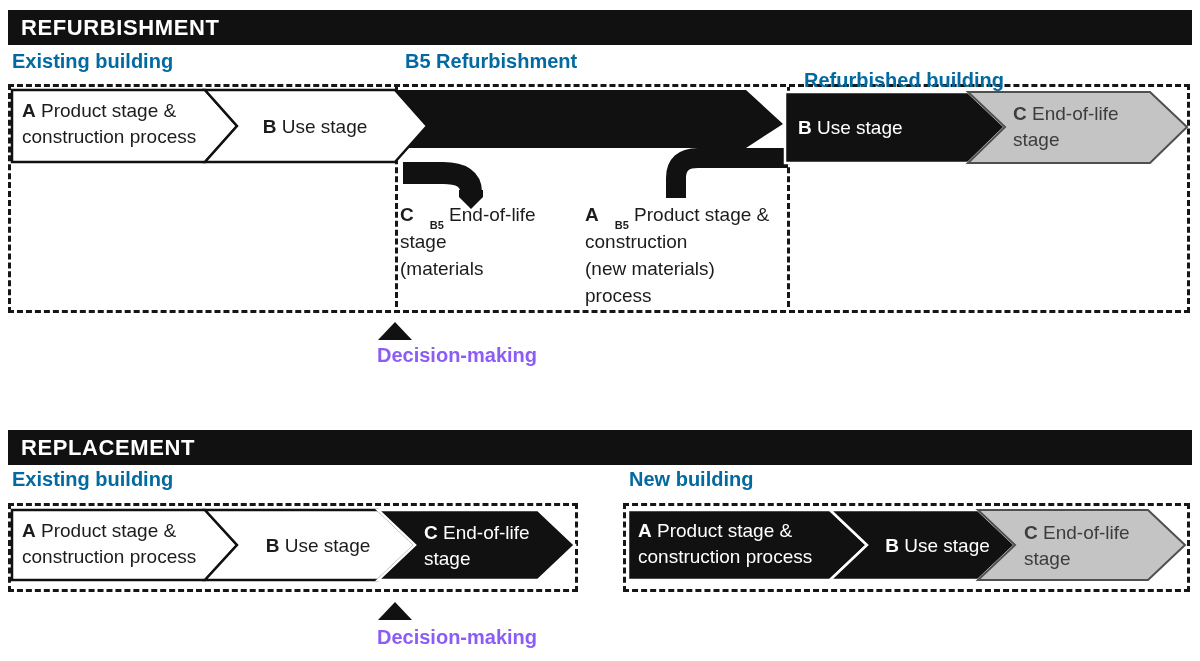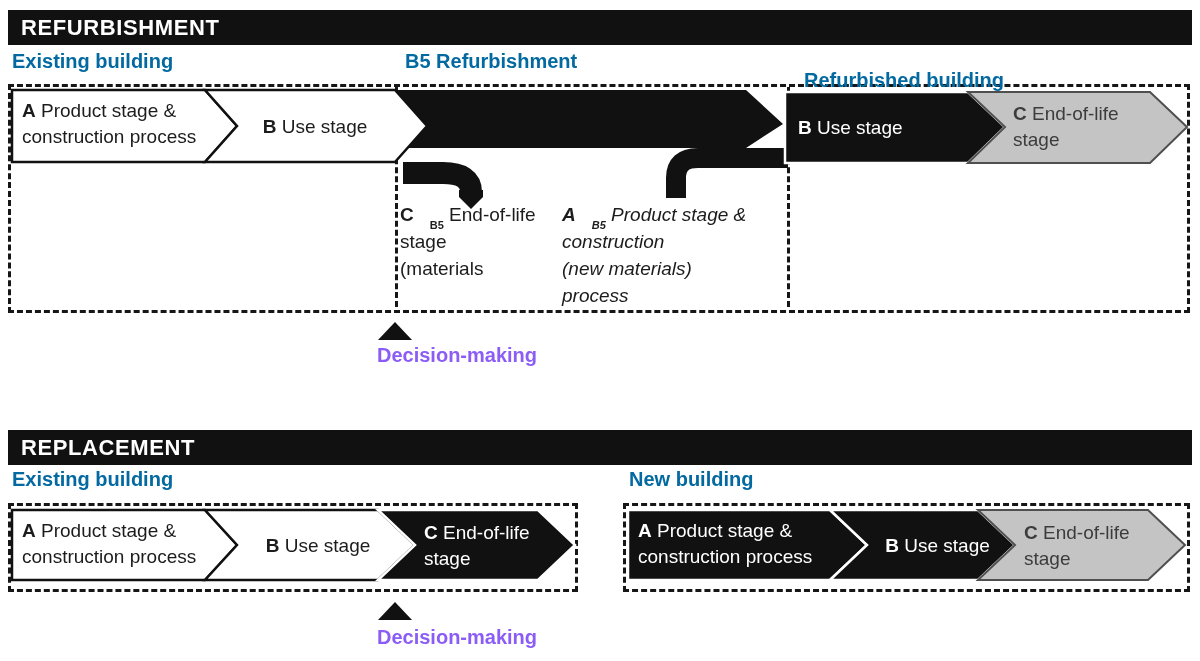--- a/index.html
+++ b/index.html
@@ -97,21 +97,21 @@
 
   <div class="txt mid" style="left:400px;top:201px;width:175px;">
     <div>
       <span class="ltr">C</span><sub>B5</sub>
       <span>End-of-life</span>
     </div>
     <div>stage</div>
     <div>(materials</div>
   </div>
 
-  <div class="txt mid" style="left:562px;top:201px;width:210px;font-style:italic;">
+  <div class="txt mid" style="left:585px;top:201px;width:210px;">
     <div>
       <span class="ltr">A</span><sub>B5</sub>
       <span>Product stage &amp;</span>
     </div>
     <div>construction</div>
     <div>(new materials)</div>
     <div>process</div>
   </div>
 
   <div class="txt decision" style="left:377px;top:344px;">Decision-making</div>

